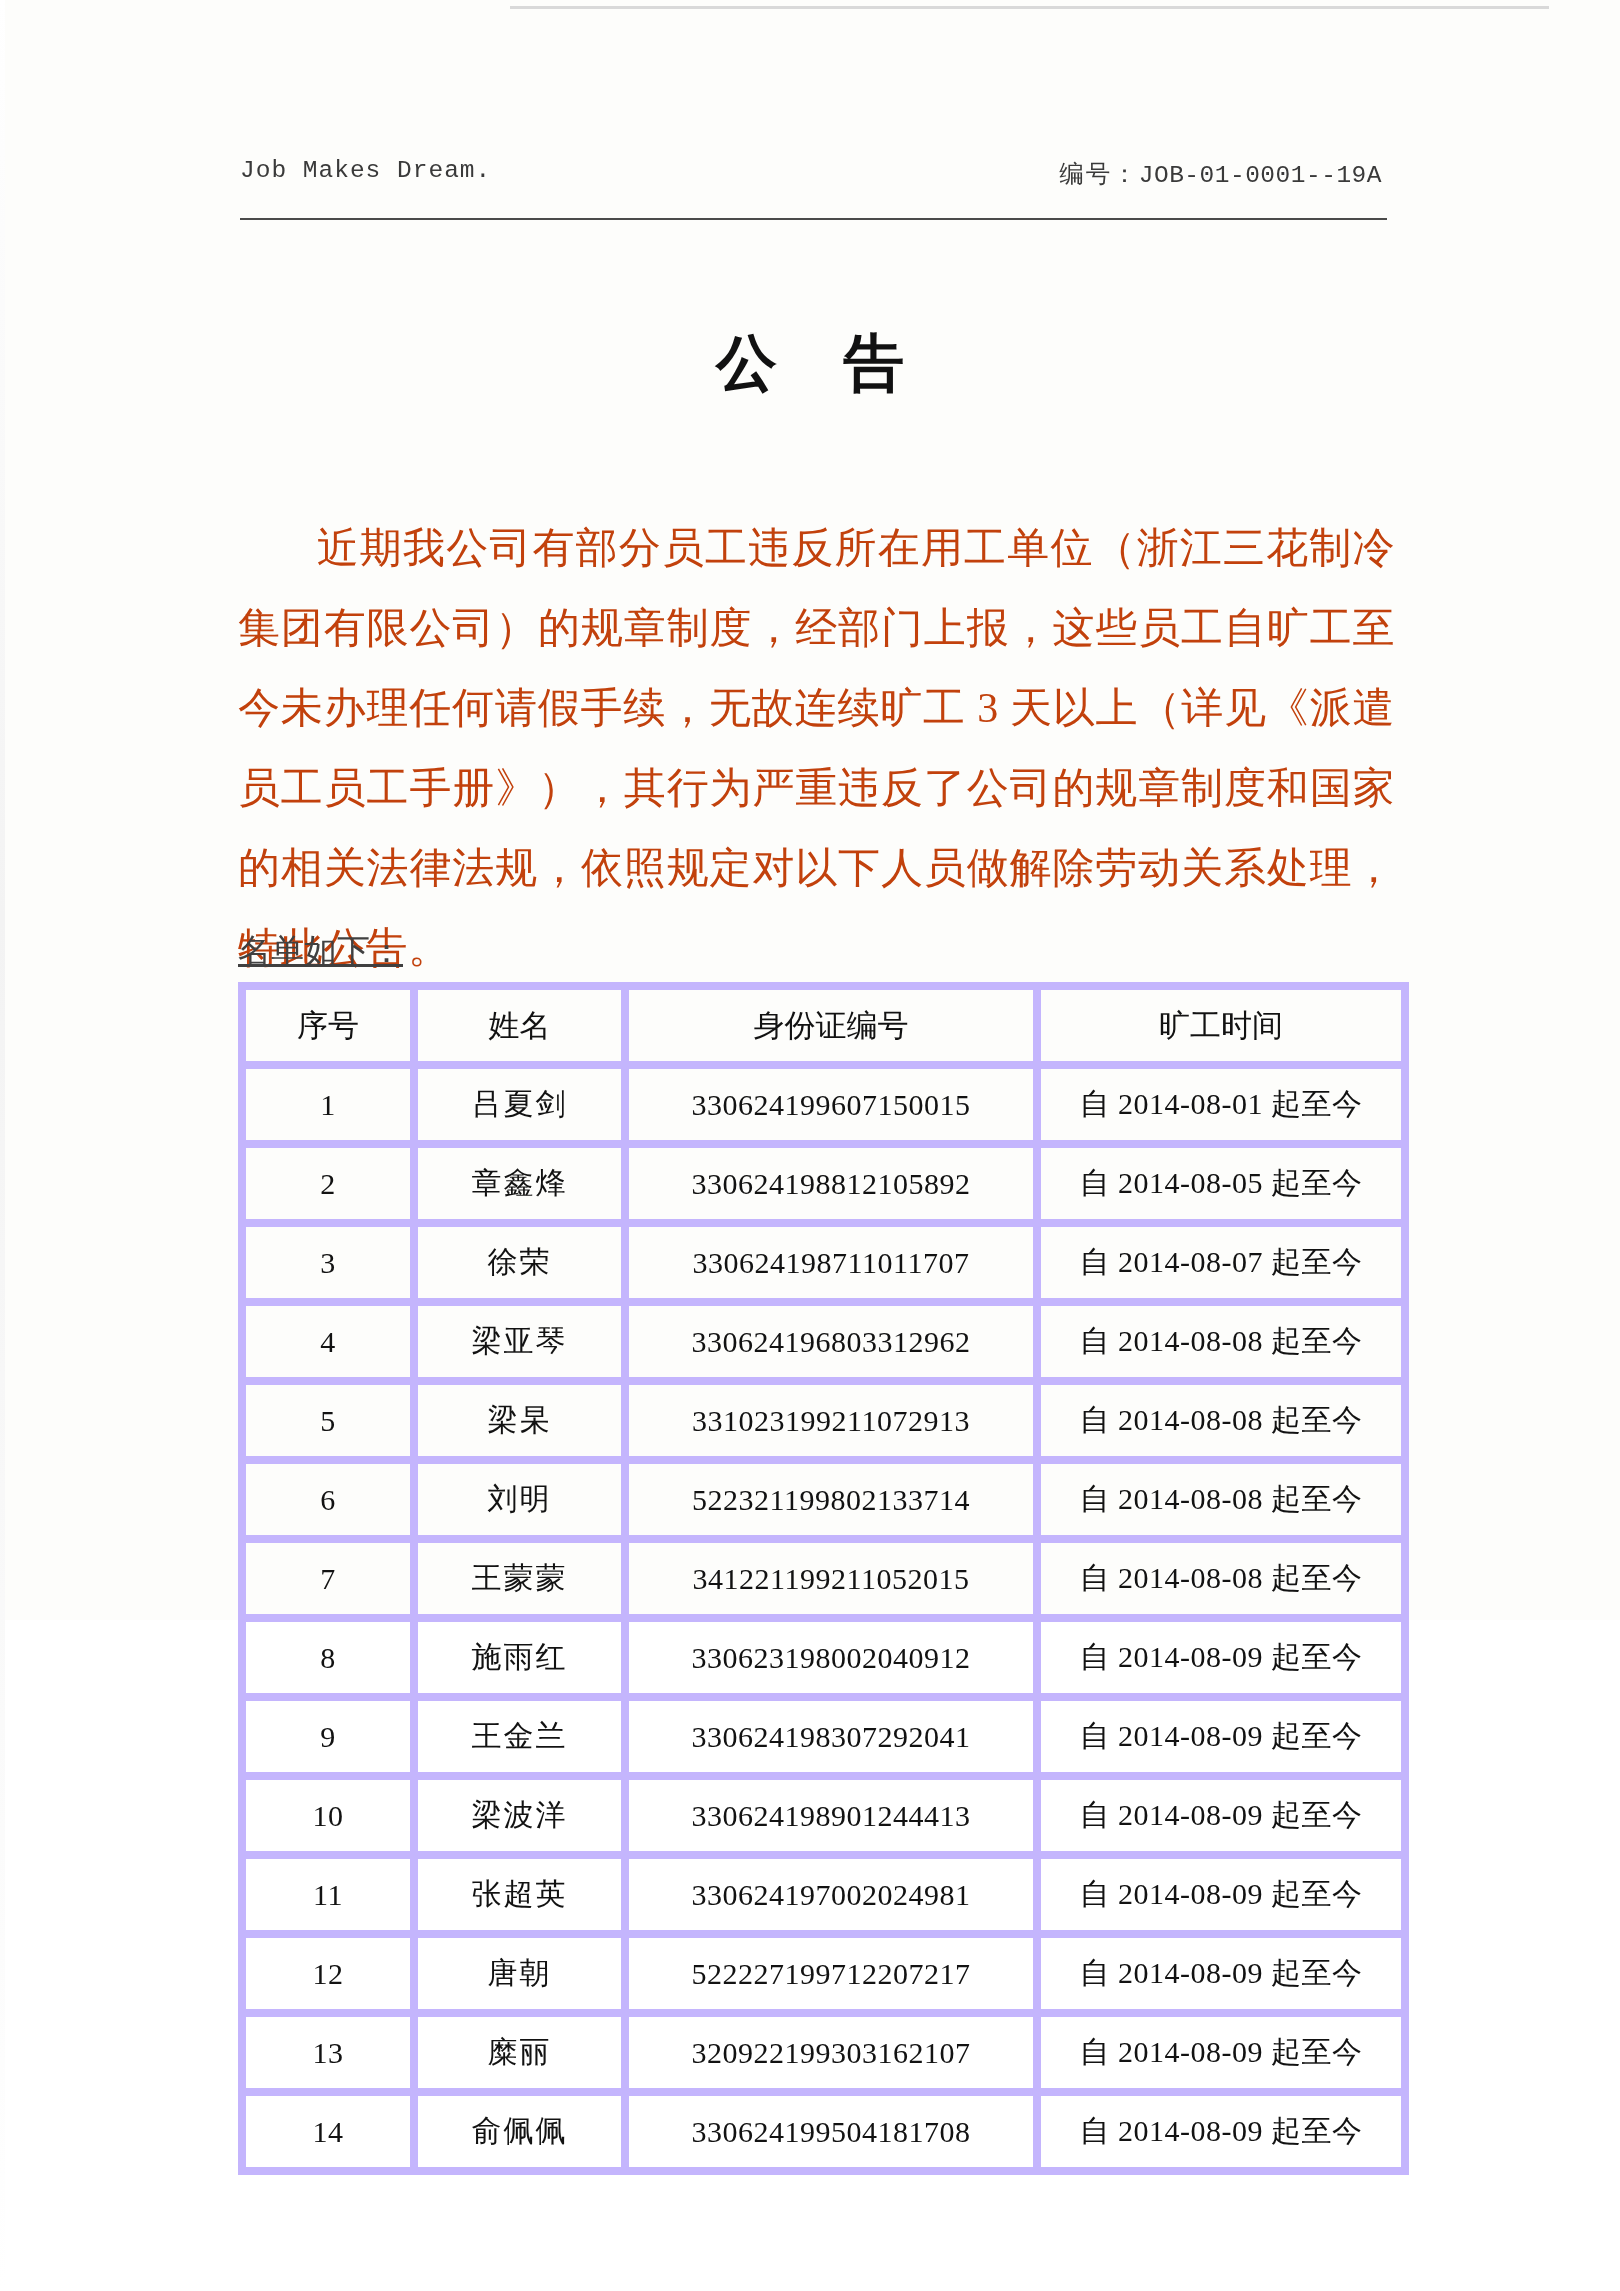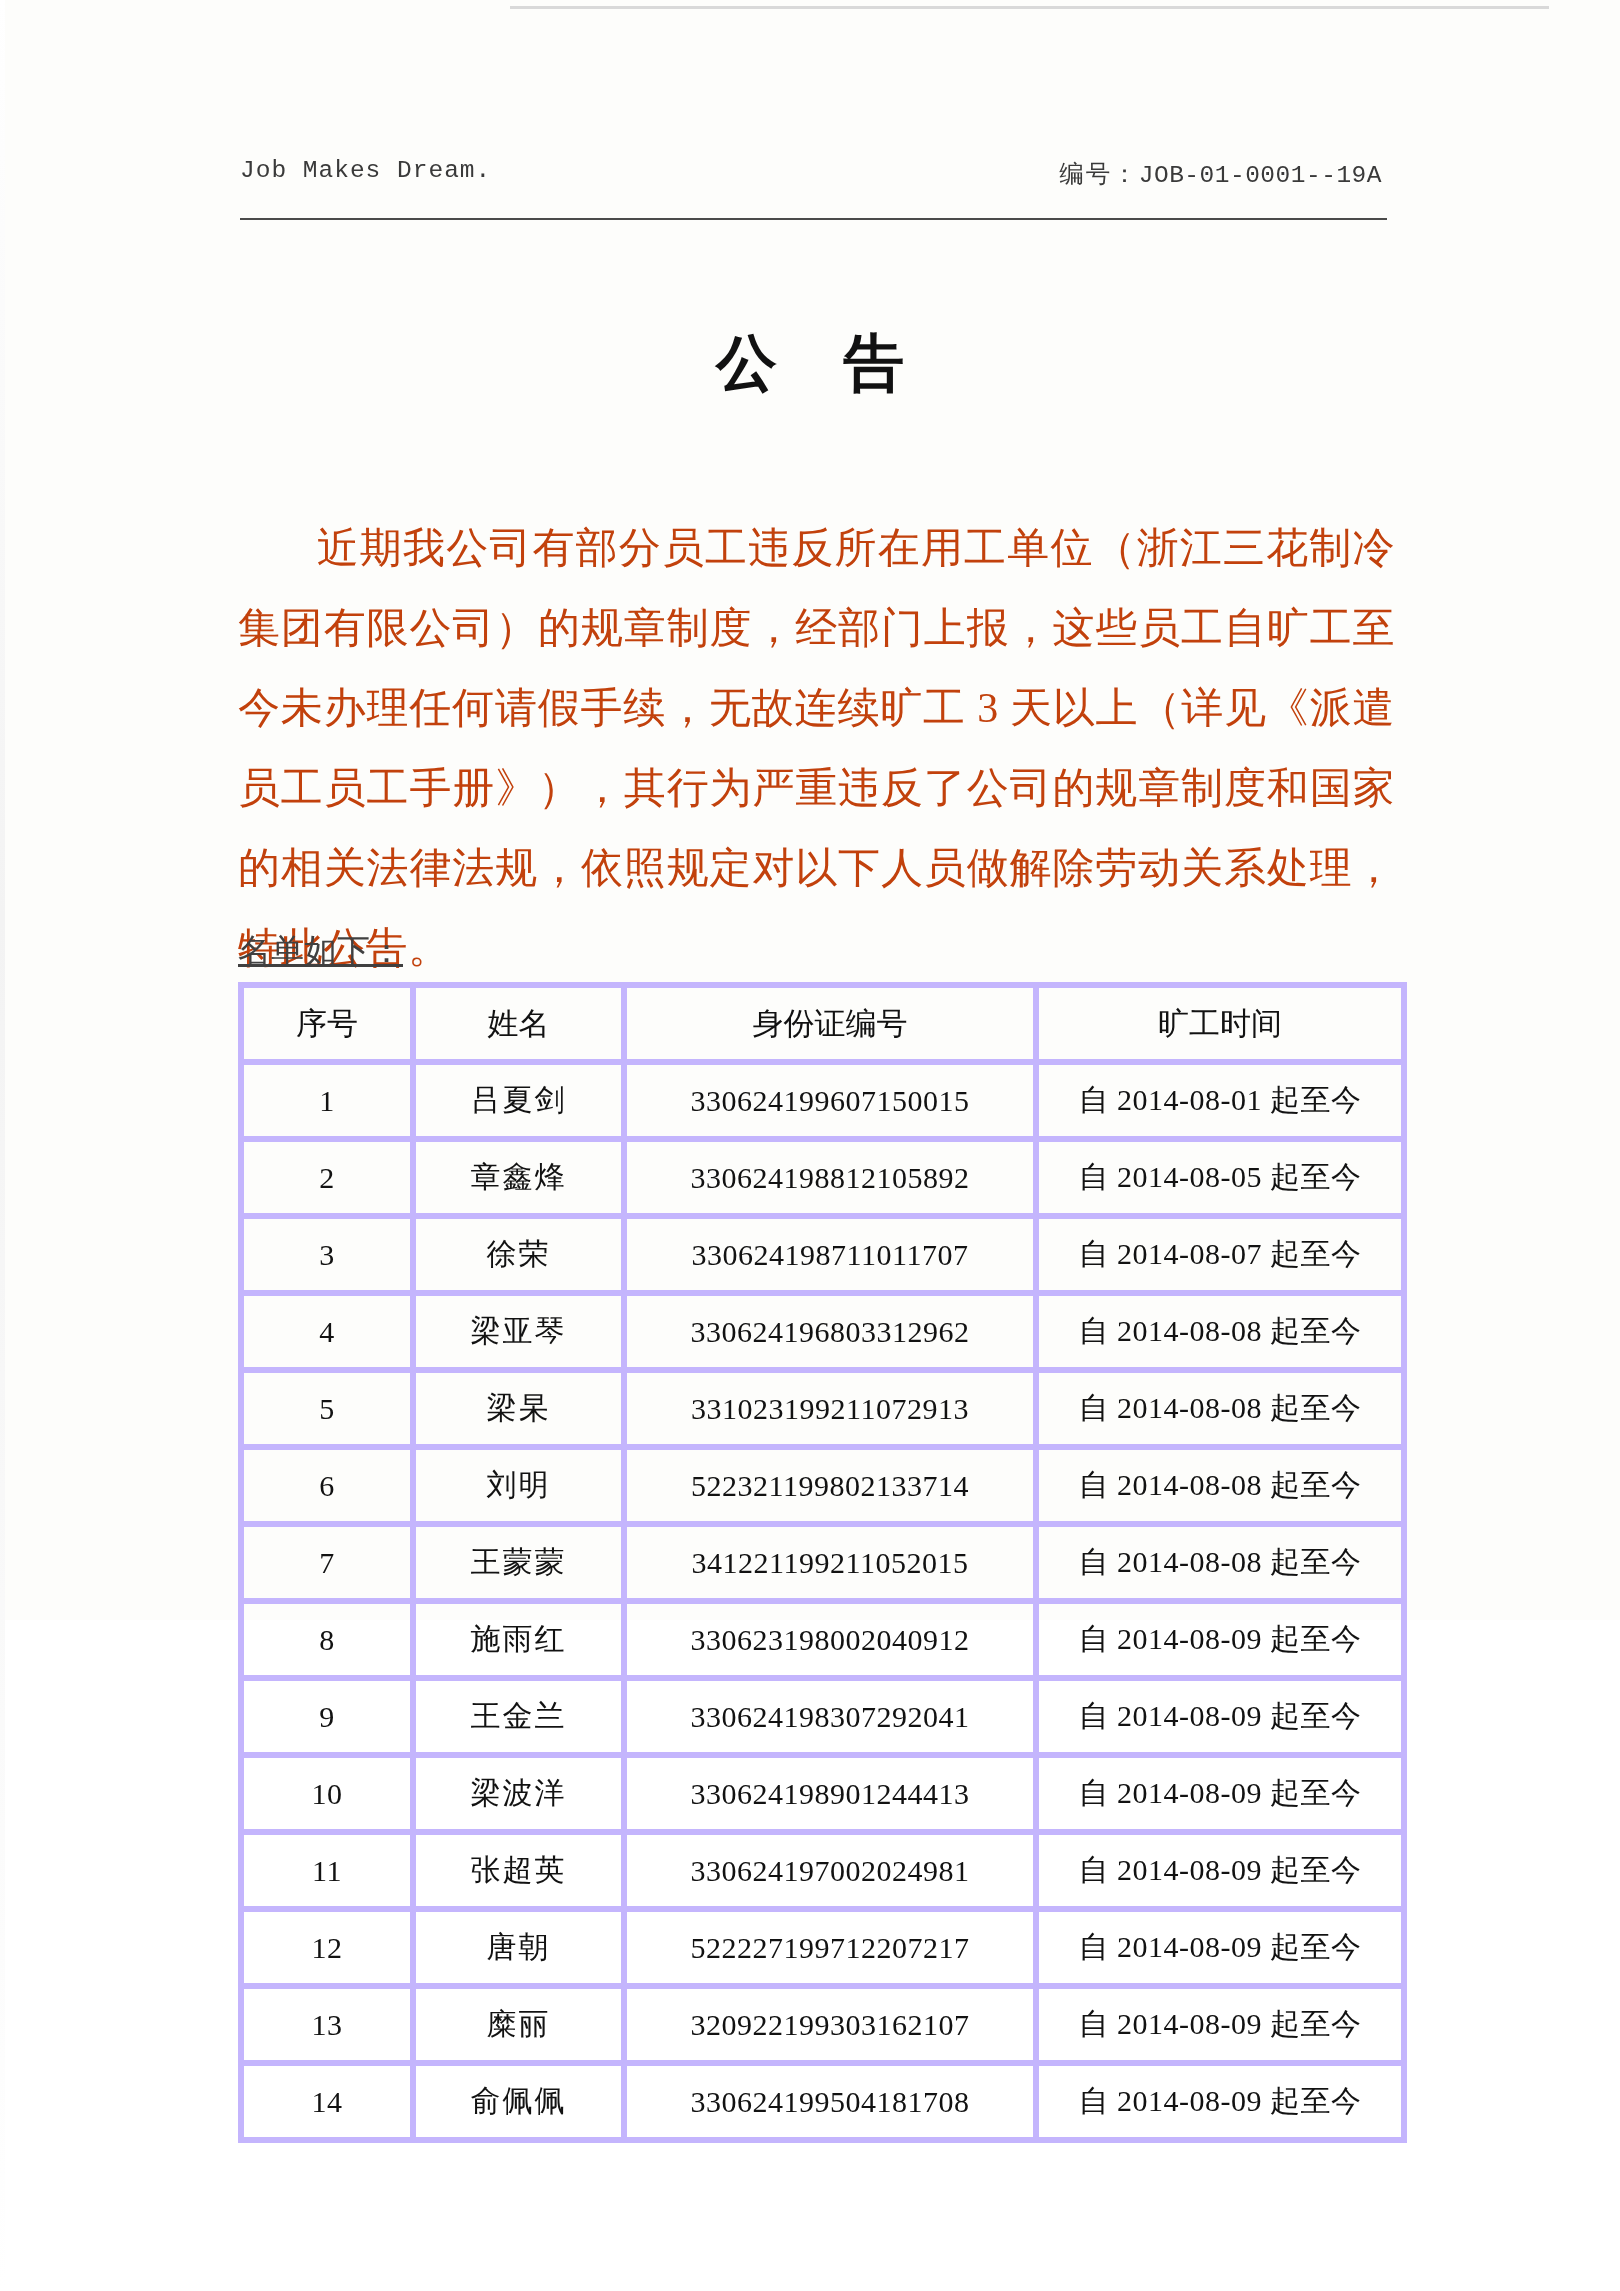--- a/index.html
+++ b/index.html
@@ -125,21 +125,21 @@
     left: 238px;
     top: 982px;
     width: 1161px;
   }
   table.list {
     border-collapse: collapse;
     width: 1161px;
     table-layout: fixed;
   }
   table.list td, table.list th {
-    border: 6px solid #c4b5fd;
+    border: 8px solid #c4b5fd;
     height: 71px;
     text-align: center;
     vertical-align: middle;
     font-size: 30px;
     font-weight: normal;
     color: #121212;
     padding: 0;
   }
   table.list th {
     font-size: 31px;

